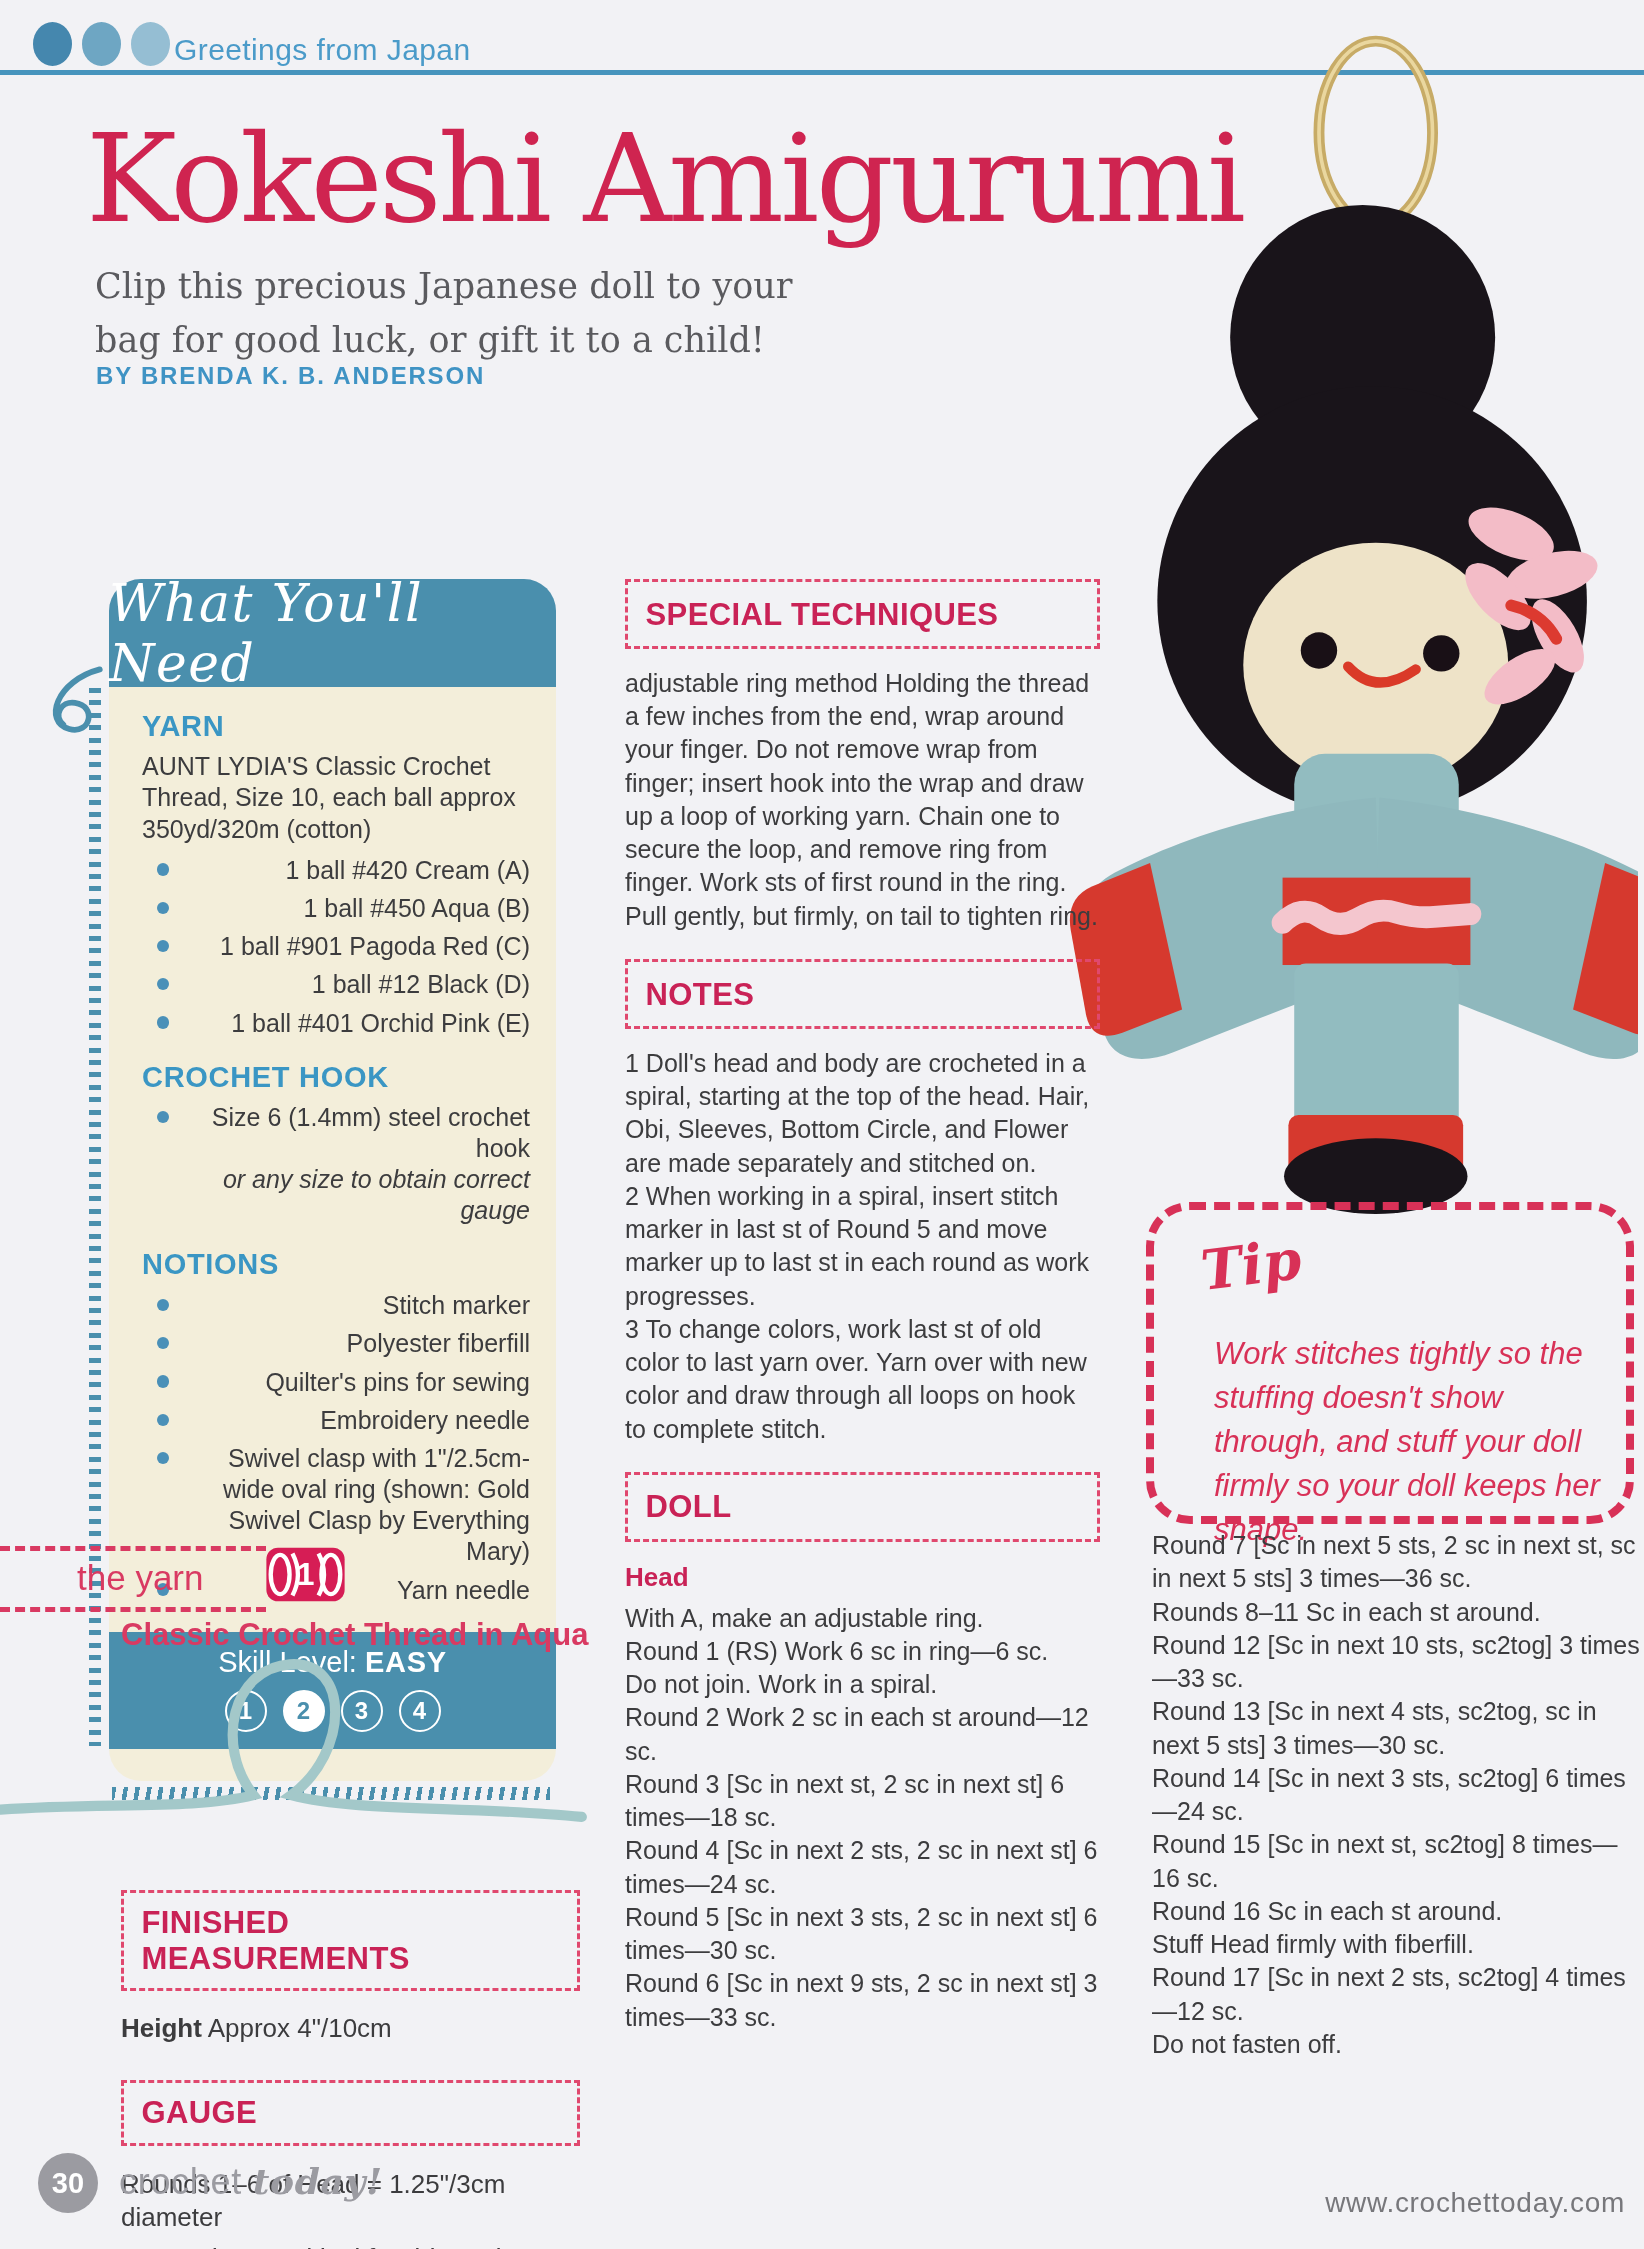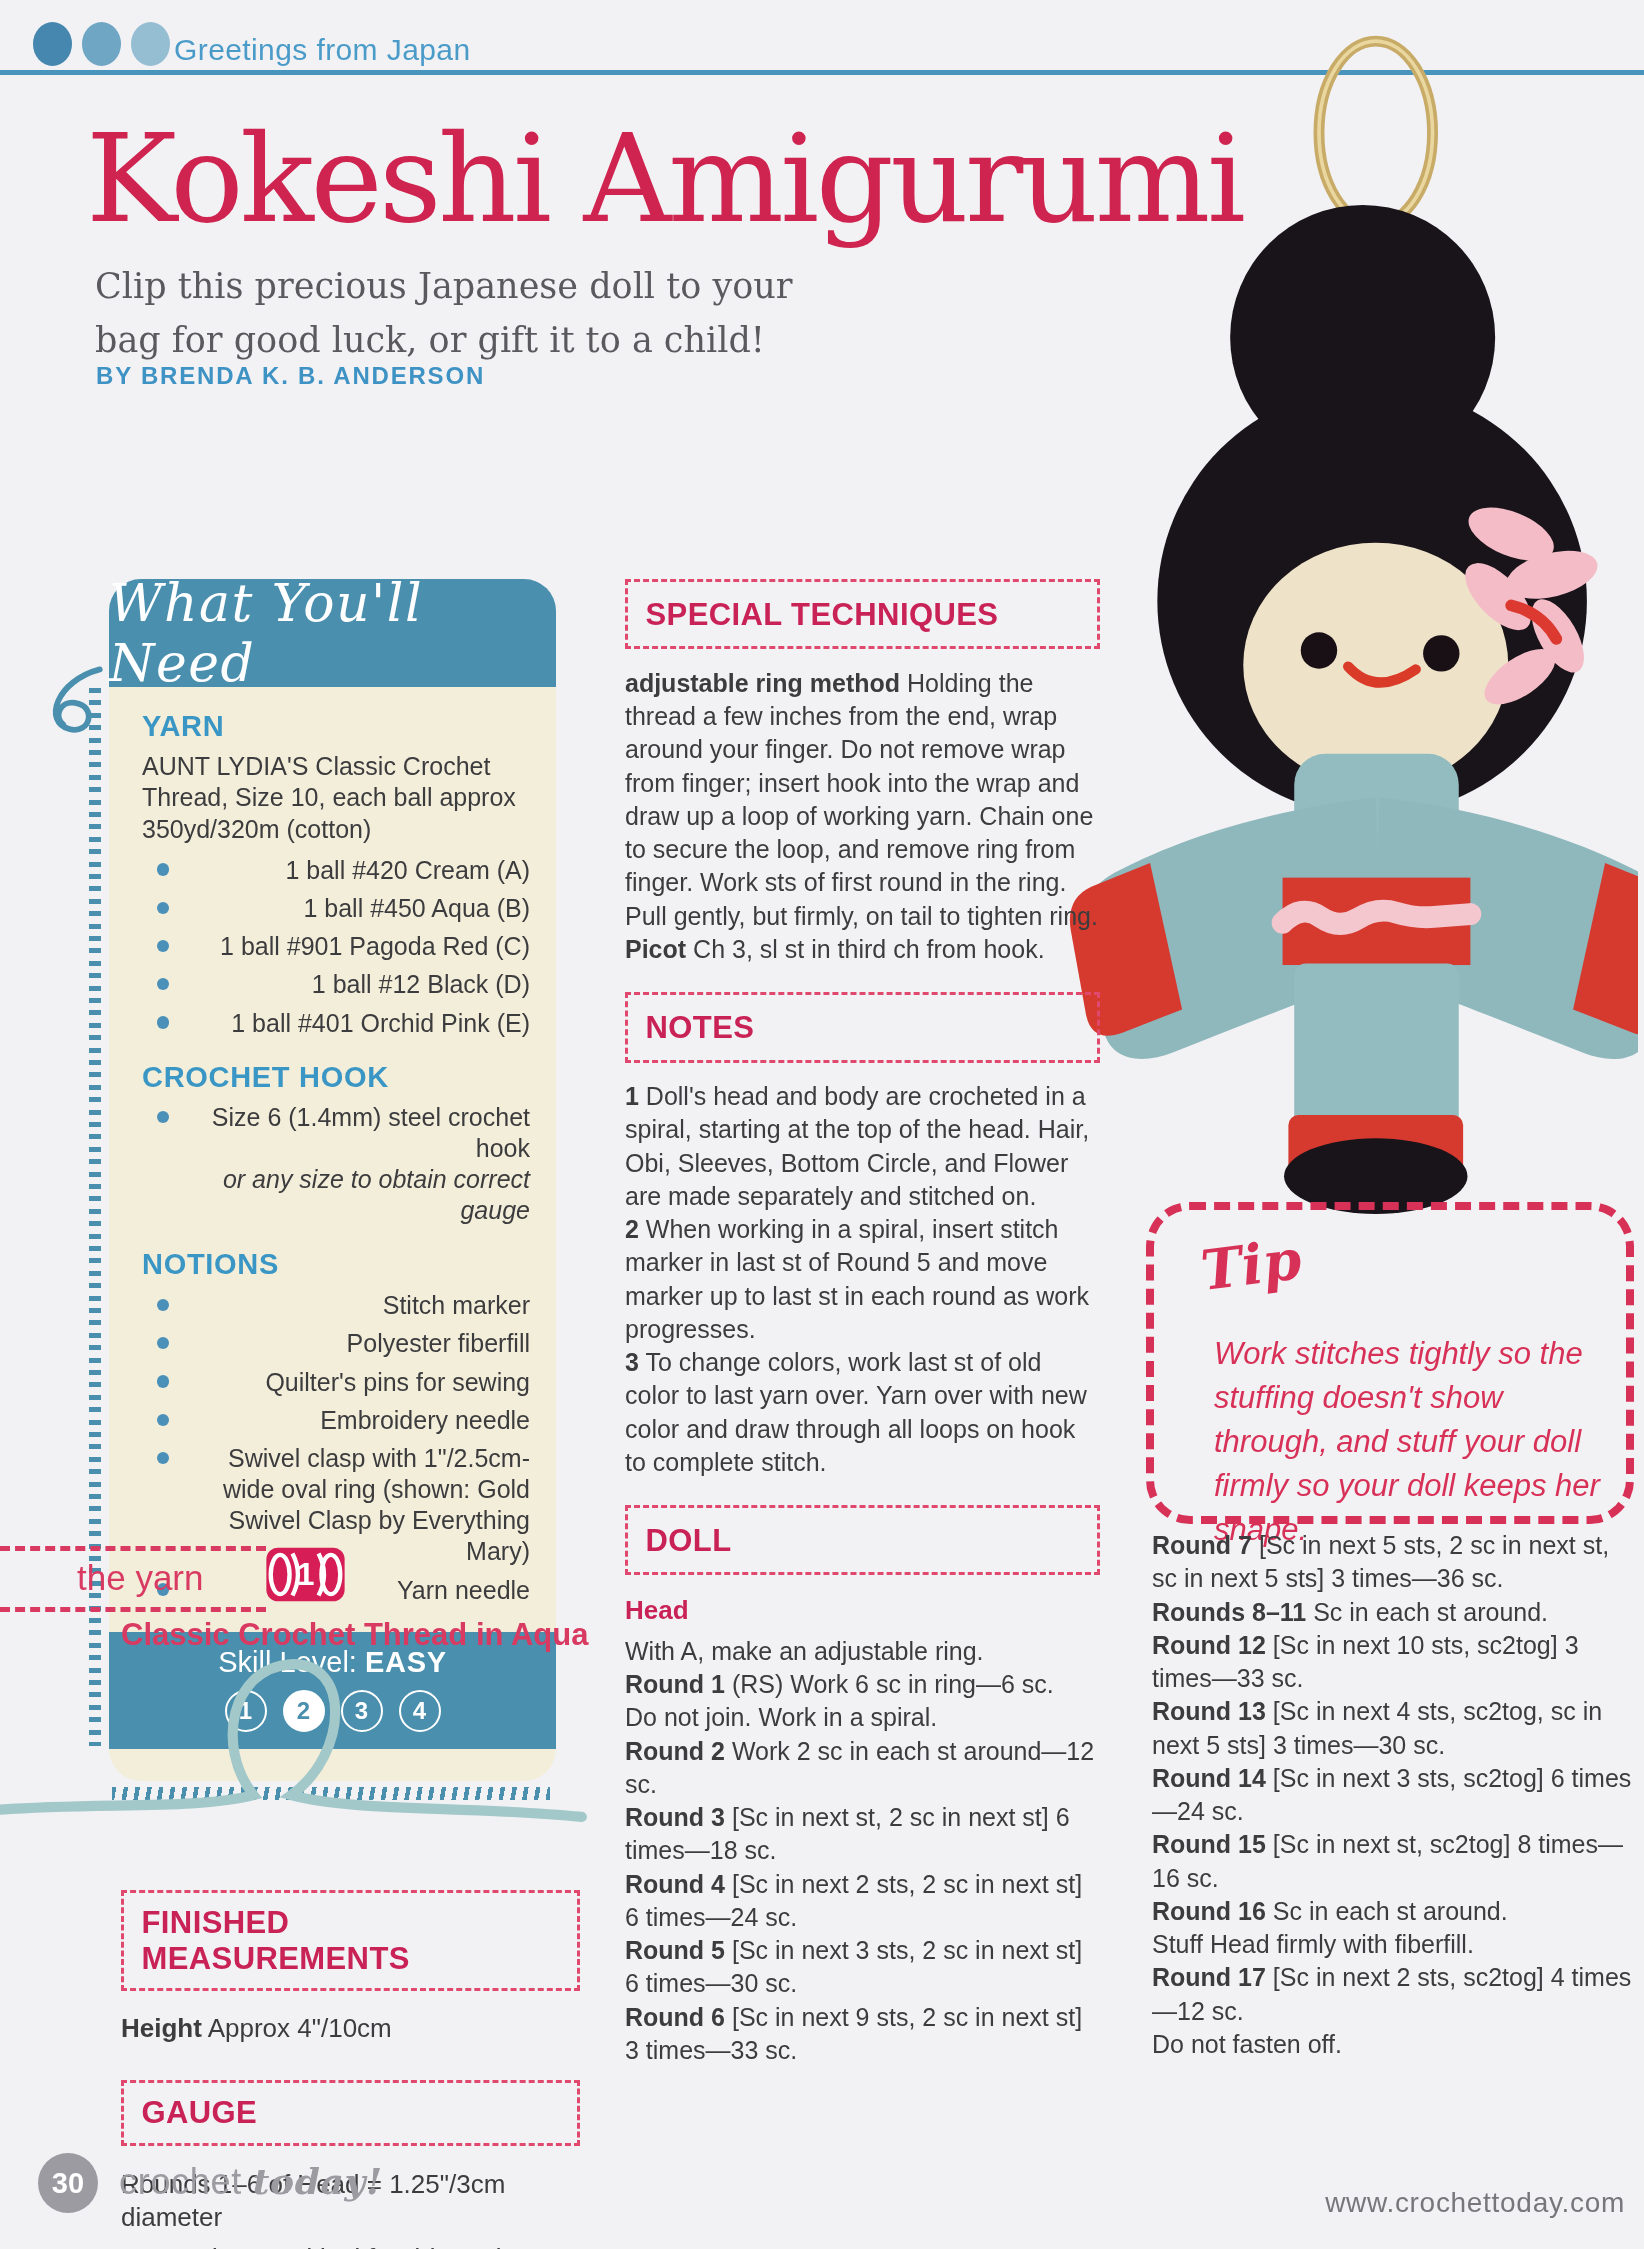--- a/index.html
+++ b/index.html
@@ -63,21 +63,21 @@
   
   .measures{position:absolute;left:121px;top:1890px;width:459px;}
   .measures .line{font-size:26px;margin-top:20.4px;line-height:1.3;}
   .measures .gaugebox{margin-top:35px;}
   .measures .gline1{margin-top:22px;}
   .measures .gline2{margin-top:7.3px;font-style:italic;font-size:27px;}
   
   .colmid{position:absolute;left:625px;top:579px;width:475px;font-size:25px;line-height:1.33;}
   .colmid .dashbox, .colright .dashbox{margin-bottom:17.5px;}
   .colmid .gap{height:26px;}
-  p.entry b{font-weight:bold;}
+  p.entry b{font-weight:normal;}
   .subhead{color:#c92256;font-weight:bold;font-size:26px;margin:2.9px 0 7.3px;}
   .colright{position:absolute;left:1152px;top:1529px;width:488px;font-size:25px;line-height:1.33;}
   
   .tipbox{position:absolute;left:1146px;top:1202px;width:488px;height:322px;
     border:8.7px dashed #d83157;border-radius:44px;}
   .tip-title{position:absolute;left:47px;top:22px;font-family:"DejaVu Serif",serif;font-style:italic;
     font-size:55px;font-weight:bold;color:#d83157;transform:rotate(-7deg);}
   .tip-text{position:absolute;left:60px;top:122px;width:397px;font-style:italic;
     font-size:31px;line-height:1.42;color:#d83157;}
   
@@ -229,21 +229,20 @@
     <div class="dashbox gaugebox">GAUGE</div>
     <div class="line gline1">Rounds 1–6 of Head = 1.25"/3cm diameter</div>
     <div class="line gline2">Gauge is not critical for this project.</div>
   </div>
 
   <div class="colmid">
     <div class="dashbox">SPECIAL TECHNIQUES</div>
     <div>
 
     <p class="entry"><b>adjustable ring method</b><span> Holding the thread a few inches from the end, wrap around your finger. Do not remove wrap from finger; insert hook into the wrap and draw up a loop of working yarn. Chain one to secure the loop, and remove ring from finger. Work sts of first round in the ring. Pull gently, but firmly, on tail to tighten ring.</span></p>
-        <p class="entry"><b>Picot</b><span> Ch 3, sl st in third ch from hook.</span></p>
       </div>
     <div class="gap"></div>
     <div class="dashbox">NOTES</div>
     <div>
 
     <p class="entry"><b>1</b><span> Doll's head and body are crocheted in a spiral, starting at the top of the head. Hair, Obi, Sleeves, Bottom Circle, and Flower are made separately and stitched on.</span></p>
         <p class="entry"><b>2</b><span> When working in a spiral, insert stitch marker in last st of Round 5 and move marker up to last st in each round as work progresses.</span></p>
         <p class="entry"><b>3</b><span> To change colors, work last st of old color to last yarn over. Yarn over with new color and draw through all loops on hook to complete stitch.</span></p>
       </div>
     <div class="gap"></div>

